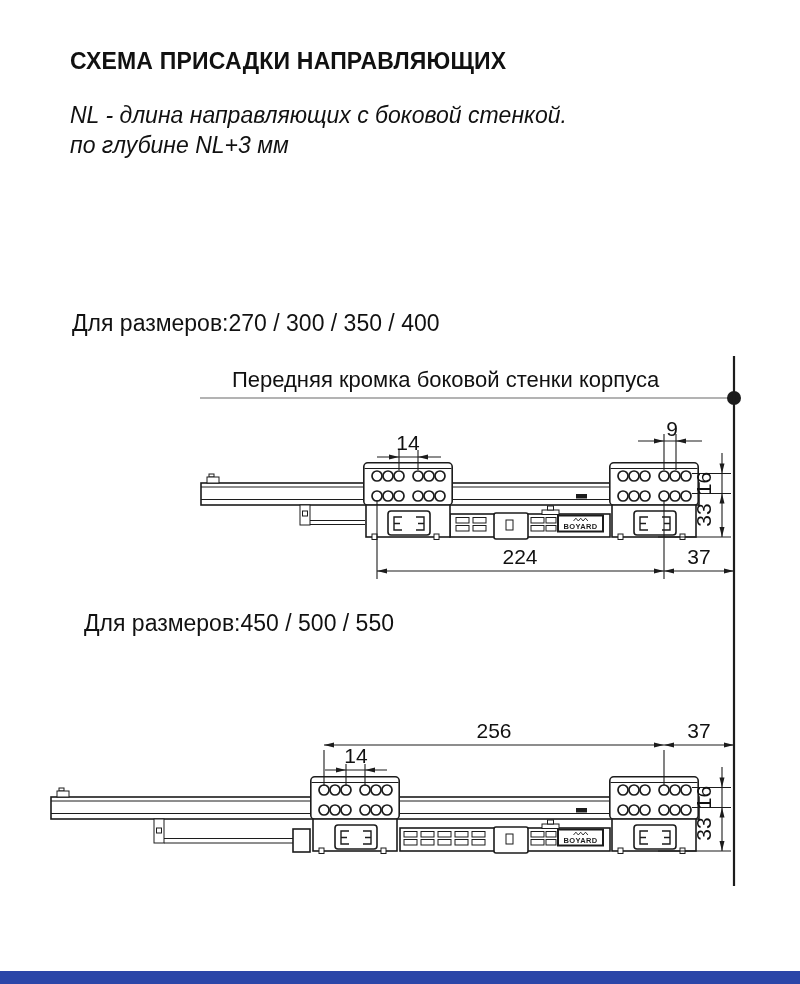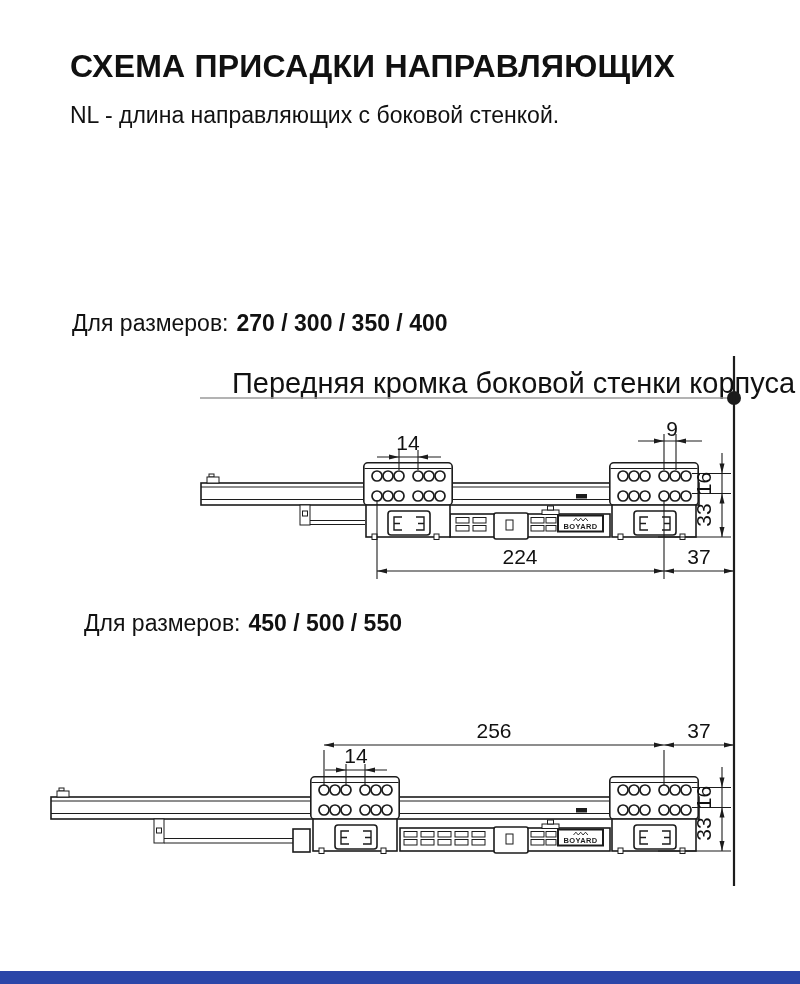--- a/index.html
+++ b/index.html
@@ -3,50 +3,51 @@
 <meta charset="utf-8">
 <style>
   html,body{margin:0;padding:0;}
   body{
     width:800px;height:984px;position:relative;background:#ffffff;
     font-family:"Liberation Sans",sans-serif;color:var(--text,#111);
     overflow:hidden;
   }
   .abs{position:absolute;}
   .page-title{
-    left:70px;top:48px;font-size:32px;font-weight:bold;
+    left:70px;top:48px;font-size:23px;font-weight:bold;
     letter-spacing:.2px;white-space:nowrap;
   }
   .desc{left:70px;top:100px;font-size:23px;line-height:30px;}
-  .desc p{margin:0;}
+  .desc p{margin:0;font-style:italic;}
   .size-line{font-size:23px;white-space:nowrap;}
-  .size-line .sizes{font-weight:bold;margin-left:8px;}
+  .size-line .sizes{font-weight:normal;margin-left:0;}
   #size-line-1{left:72px;top:310px;}
   #size-line-2{left:84px;top:610px;}
-  .front-edge-label{left:232px;top:367px;font-size:29px;white-space:nowrap;}
+  .front-edge-label{left:232px;top:367px;font-size:22px;white-space:nowrap;}
   #diagram-svg{left:0;top:0;}
   .ln{stroke:var(--diagram-line,#1c1c1c);fill:none;}
   .w16{stroke-width:1.6;}
   .w10{stroke-width:1;}
   .fillw{fill:#fff;}
   .filld{fill:var(--diagram-line,#1c1c1c);stroke:none;}
   .dimln{stroke:var(--diagram-line,#1c1c1c);stroke-width:1.1;fill:none;}
   .dimtxt{font:21px "Liberation Sans",sans-serif;fill:var(--text,#111);}
   .brand{font:bold 7.5px "Liberation Sans",sans-serif;letter-spacing:.4px;fill:var(--diagram-line,#1c1c1c);}
   .edgeln{stroke:var(--edge-line,#9a9a9a);stroke-width:1.6;}
   .wallln{stroke:var(--diagram-line,#1c1c1c);stroke-width:2.2;}
   .footer-bar{left:0;top:971px;width:800px;height:13px;background:var(--footer-bar,#2b46a8);}
 </style>
 </head>
 <body>
 
 <div class="abs page-title">СХЕМА ПРИСАДКИ НАПРАВЛЯЮЩИХ</div>
 
 <div class="abs desc">
   <p>NL - длина направляющих с боковой стенкой.</p>
+  <p>по глубине NL+3 мм</p>
 </div>
 
 <div id="size-line-1" class="abs size-line">
   <span>Для размеров:</span><span class="sizes">270 / 300 / 350 / 400</span>
 </div>
 
 <div class="abs front-edge-label">Передняя кромка боковой стенки корпуса</div>
 
 <div id="size-line-2" class="abs size-line">
   <span>Для размеров:</span><span class="sizes">450 / 500 / 550</span>

